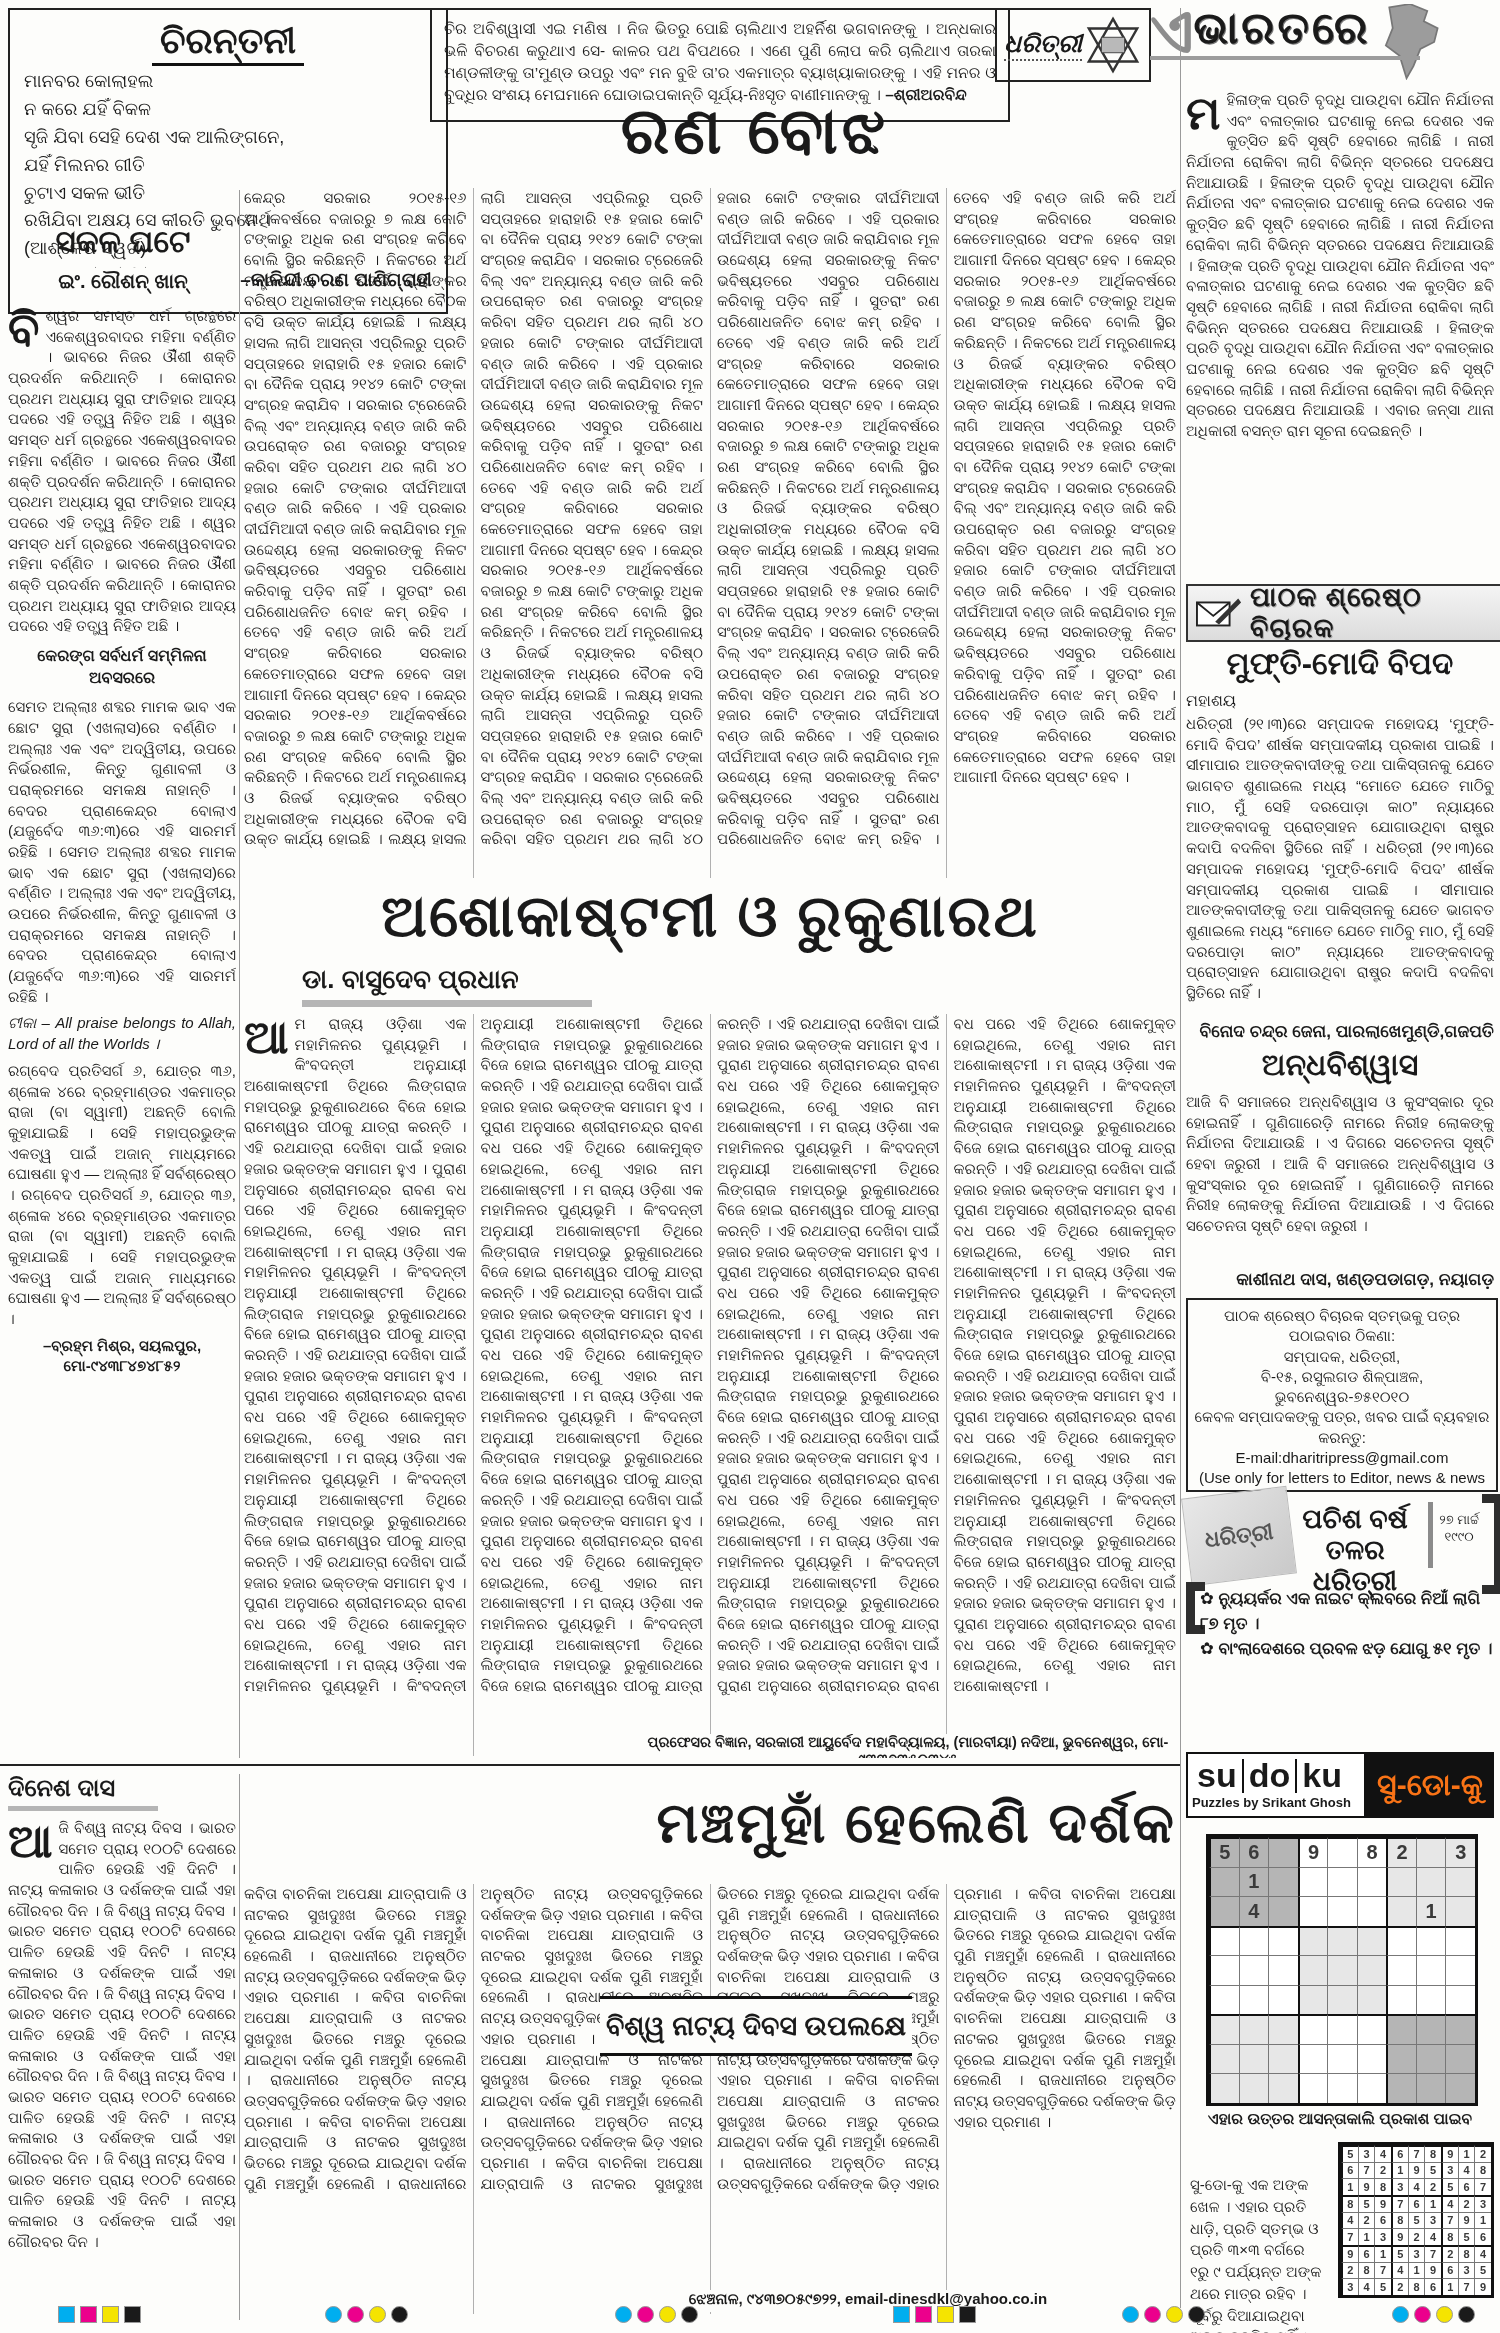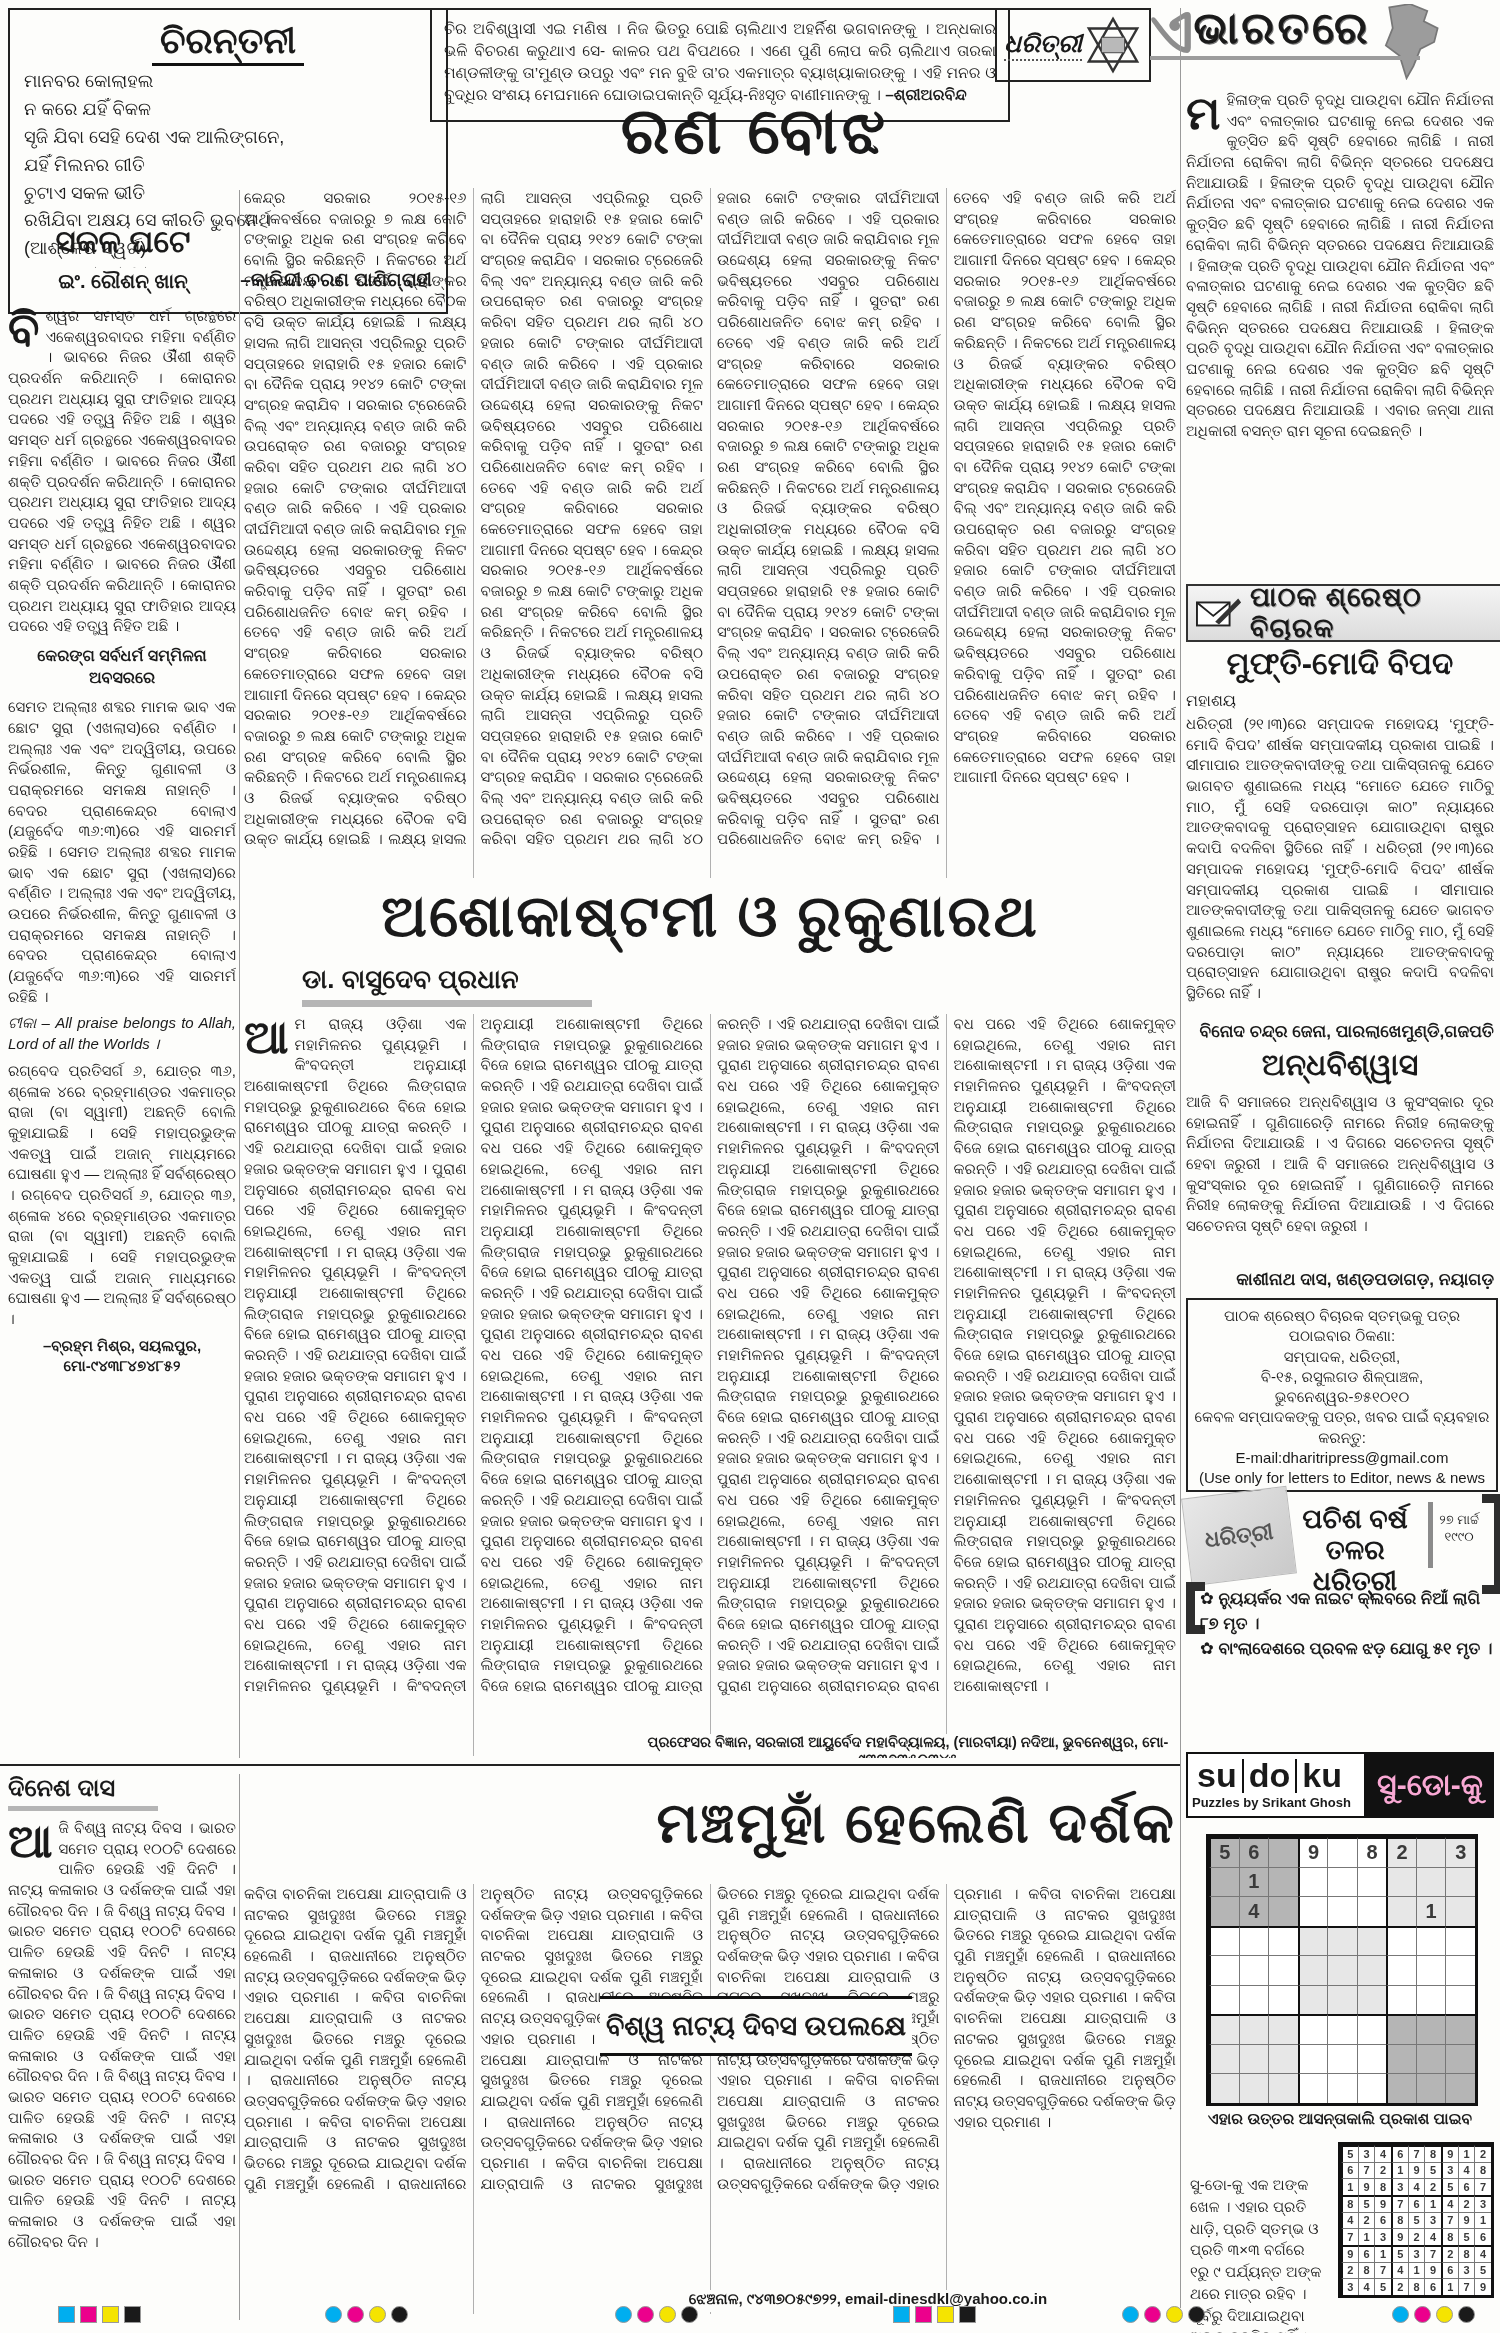--- a/index.html
+++ b/index.html
@@ -70,21 +70,21 @@
   .bracket-l{border-top:9px solid #2e2e2e;border-left:9px solid #2e2e2e;border-bottom:9px solid #2e2e2e;}
   .bullets div{font-size:16.5px;font-weight:600;line-height:1.5;}
 
   
   .sudo-head{display:flex;}
   .sudo-latin{border:2.5px solid #111;background:#fff;width:168px;padding:2px 4px;}
   .sudo-latin .big{font-size:34px;font-weight:800;display:flex;align-items:center;}
   .sudo-latin .big i{font-style:normal;padding:0 5px;text-align:right;}
   .sudo-latin .big s{width:2px;height:34px;background:#111;display:inline-block;text-decoration:none;}
   .sudo-latin .credit{font-size:13px;font-weight:bold;}
-  .sudo-odia{background:#111;color:#f9a8d4;flex:1;display:flex;align-items:center;justify-content:center;
+  .sudo-odia{background:#111;color:#f97316;flex:1;display:flex;align-items:center;justify-content:center;
              font-size:30px;font-weight:800;}
   .sgrid{display:grid;grid-template-columns:repeat(9,1fr);grid-template-rows:repeat(9,1fr);
          border:3px solid #111;background:#fff;}
   .cell{border-top:1px solid #777;border-left:1px solid #777;display:flex;align-items:center;justify-content:center;
         color:#3a3a3a;font-weight:600;}
   .cell.bt{border-top:2.5px solid #111;}
   .cell.bl{border-left:2.5px solid #111;}
   .sh-dark{background:#b5b5b5;}
   .sh-light{background:#e7e7e7;}
   .sh-white{background:#fff;}

